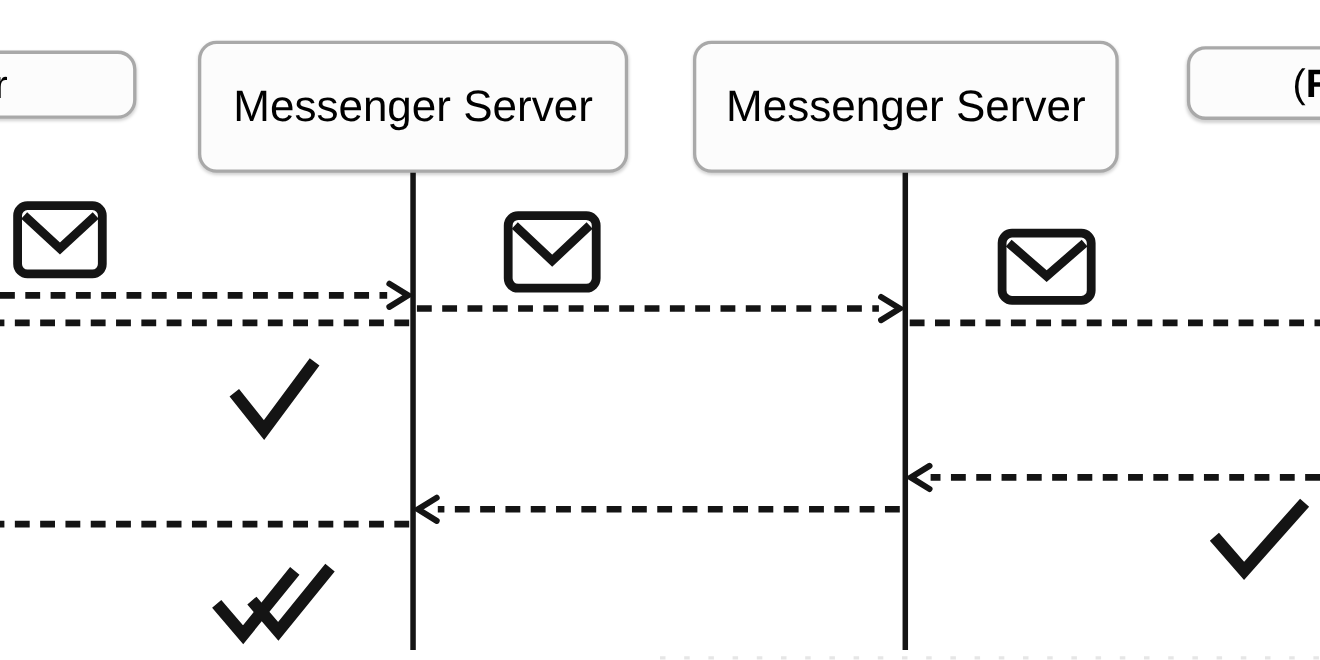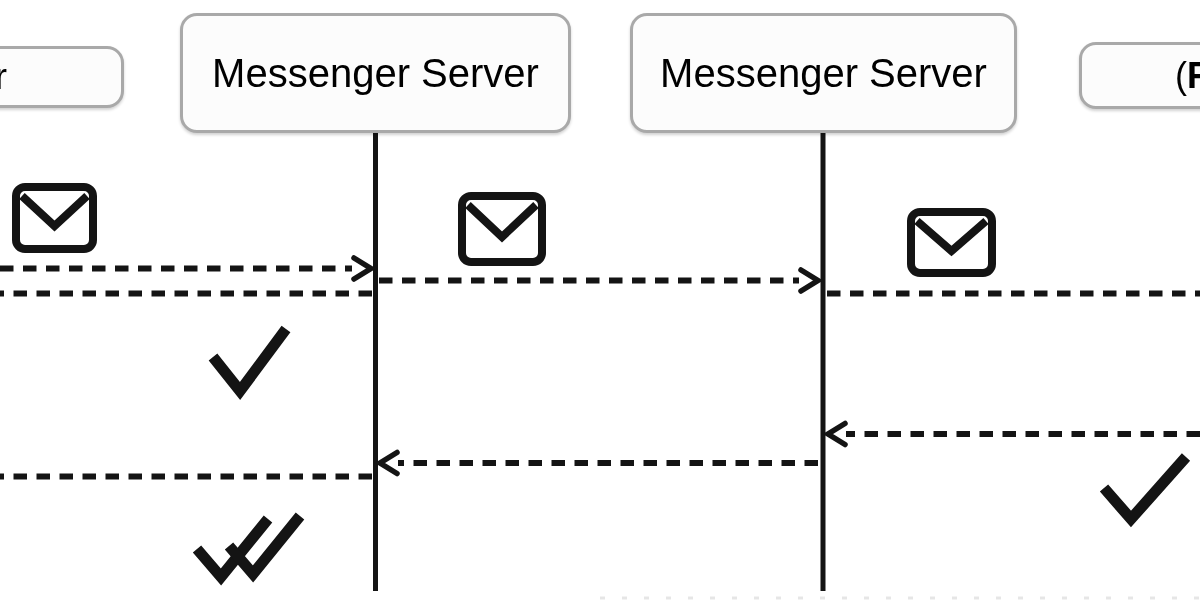--- a/index.html
+++ b/index.html
@@ -30,20 +30,21 @@
     color: #000000;
   }
   .center-box {
     display: flex;
     flex-direction: row;
     justify-content: center;
     align-items: center;
     font-size: 40px;
     line-height: 48px;
     white-space: nowrap;
+    margin-top: 24px;
   }
   .edge-box {
     display: flex;
     align-items: center;
     font-size: 36px;
     white-space: nowrap;
   }
   .b { font-weight: bold; }
   #left-box  { left: -300px; top: 46px;  width: 424px; height: 62px;  padding-left: 292px; }
   #mss-box   { left: 180px;  top: 13px;  width: 391px; height: 120px; }

